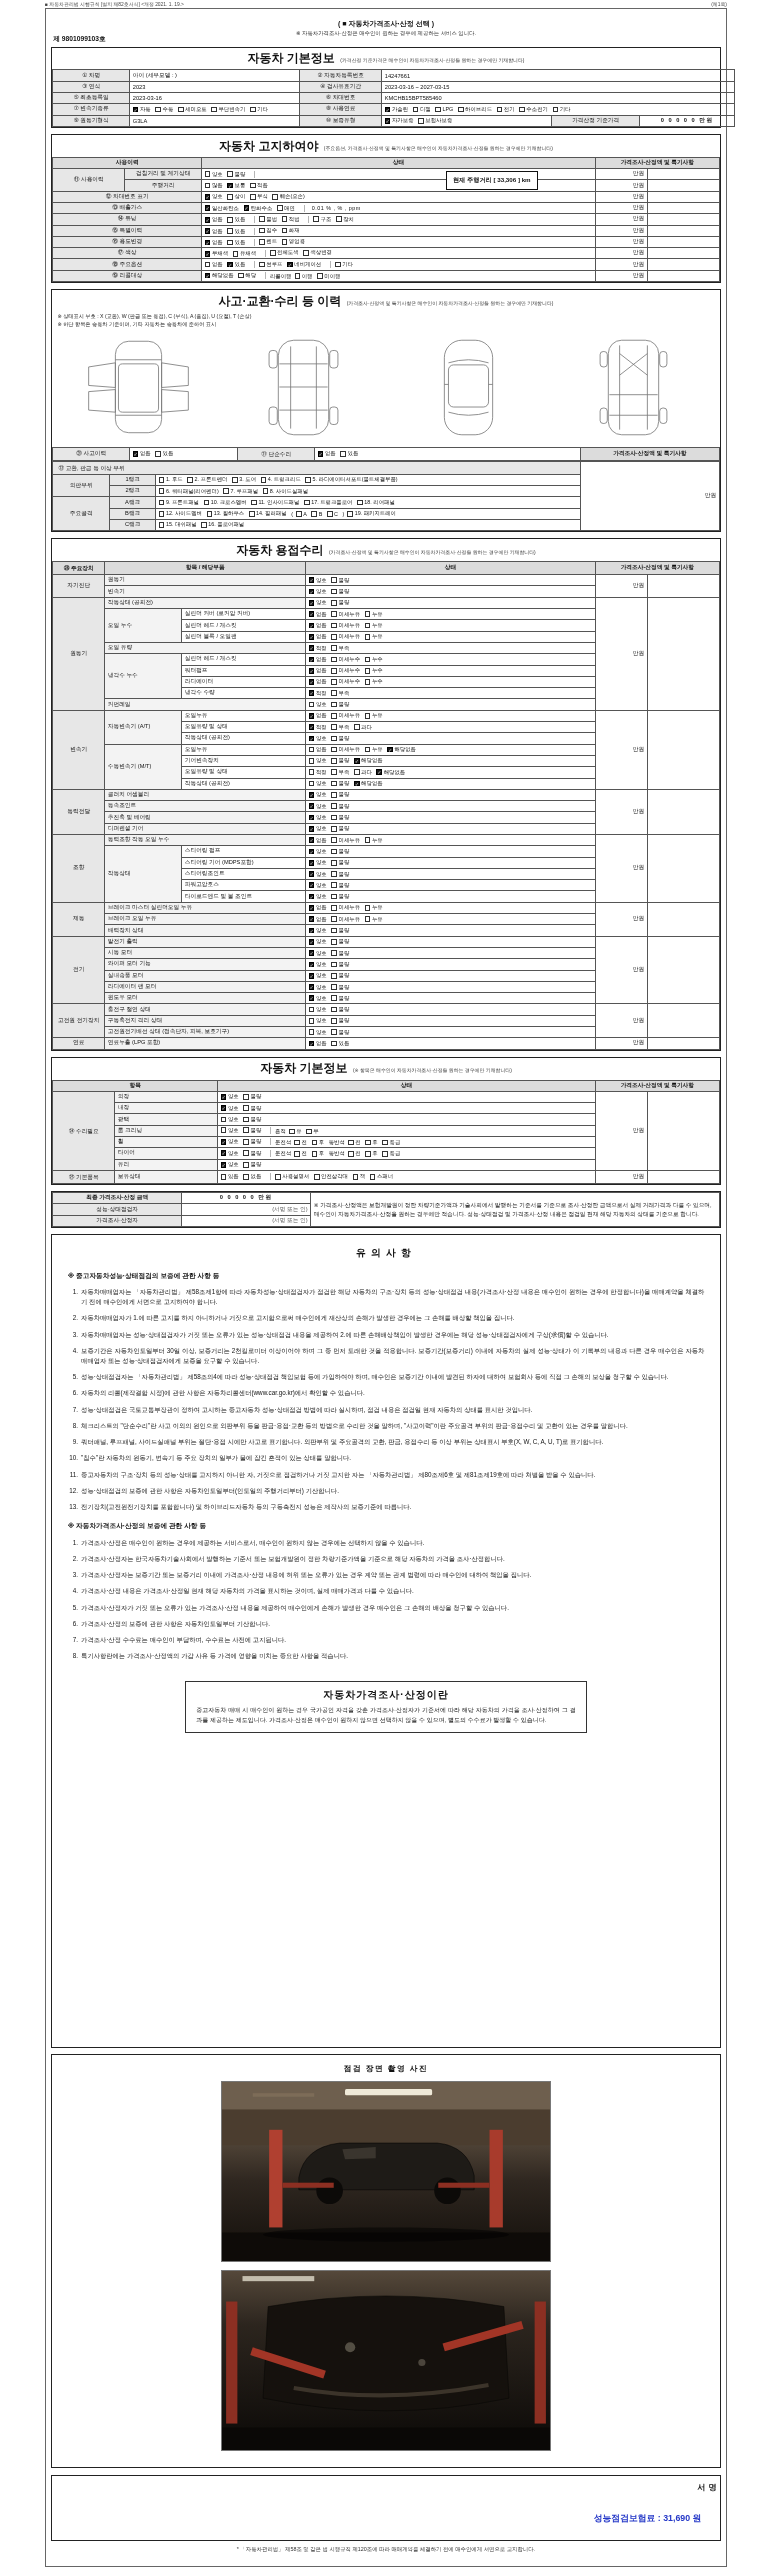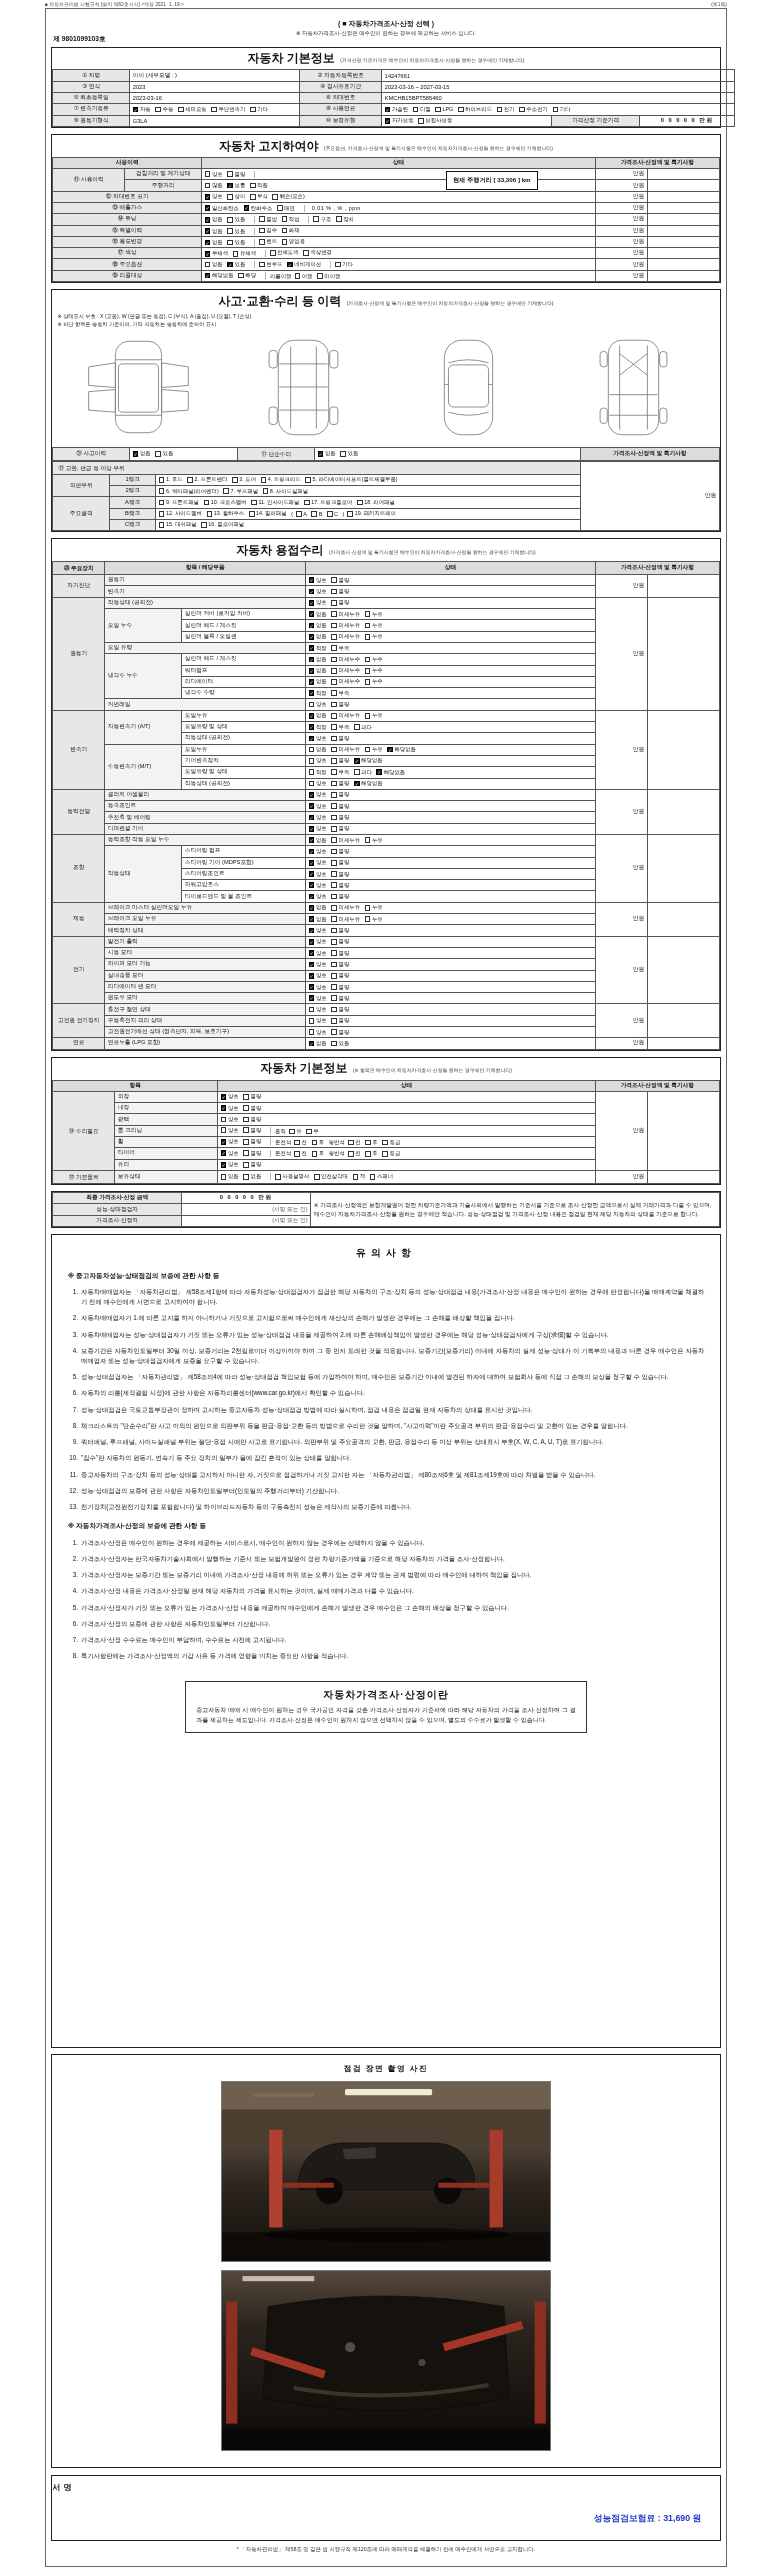--- a/index.html
+++ b/index.html
@@ -48,21 +48,21 @@
 .nnum{flex:0 0 10.3px;text-align:right}
 .ntext{flex:1}
 .defbox{margin:13.4px auto 2.1px;width:402px;border:0.8px solid #333;padding:6.2px 10.3px;text-align:center}
 .defbox-title{font-weight:bold;font-size:10px;margin-bottom:4.1px;letter-spacing:1px}
 .defbox-text{font-size:6px;line-height:1.6;text-align:justify}
 .photosbox{padding:6.2px 0 8.2px;text-align:center}
 .photos-title{font-size:7.7px;font-weight:bold;margin:2.1px 0 7.2px;letter-spacing:1.5px}
 .photo{width:330px;height:181px;margin:0 auto 8.2px;border:0.5px solid #777;overflow:hidden}
 .photo svg{display:block;width:100%;height:100%}
 .sigbox{position:relative;height:66px}
-.sig-label{text-align:left;font-size:8.2px;font-weight:bold;padding-top:6.2px;letter-spacing:3.1px}
+.sig-label{text-align:right;font-size:8.2px;font-weight:bold;padding-top:6.2px;letter-spacing:3.1px}
 .sig-insurance{position:absolute;right:18.5px;bottom:14.4px;font-size:8.8px;font-weight:bold;color:#2538c8}
 .bottom-note{text-align:center;font-size:5.4px;color:#333;margin-top:5.2px;padding-bottom:4.1px}
 </style>
 </head>
 <body>
 
 <div class="topstrip">
   <span>■ 자동차관리법 시행규칙 [별지 제82호서식] &lt;개정 2021. 1. 19.&gt;</span>
   <span>(제1쪽)</span>
 </div>

